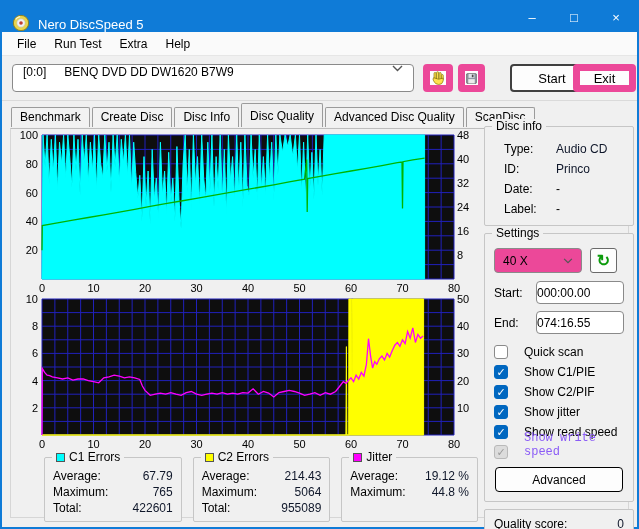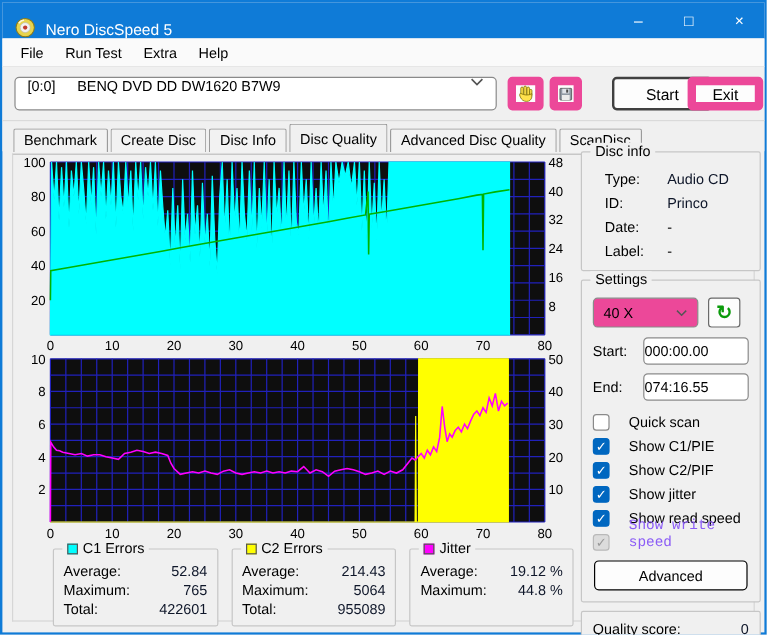--- a/index.html
+++ b/index.html
@@ -298,21 +298,21 @@
           </svg></div>
 
       <div class="legend-row">
         <div class="group legend-box">
           <div class="group-legend">
             <span class="swatch" style="background: rgb(0, 255, 255);"></span>
             <span>C1 Errors</span>
           </div>
           <div class="lrow">
               <span>Average:</span>
-              <span class="val">52.84</span>
+              <span class="val">67.79</span>
             </div>
           <div class="lrow">
               <span>Maximum:</span>
               <span class="val">765</span>
             </div>
           <div class="lrow">
               <span>Total:</span>
               <span class="val">422601</span>
             </div>
         </div>

